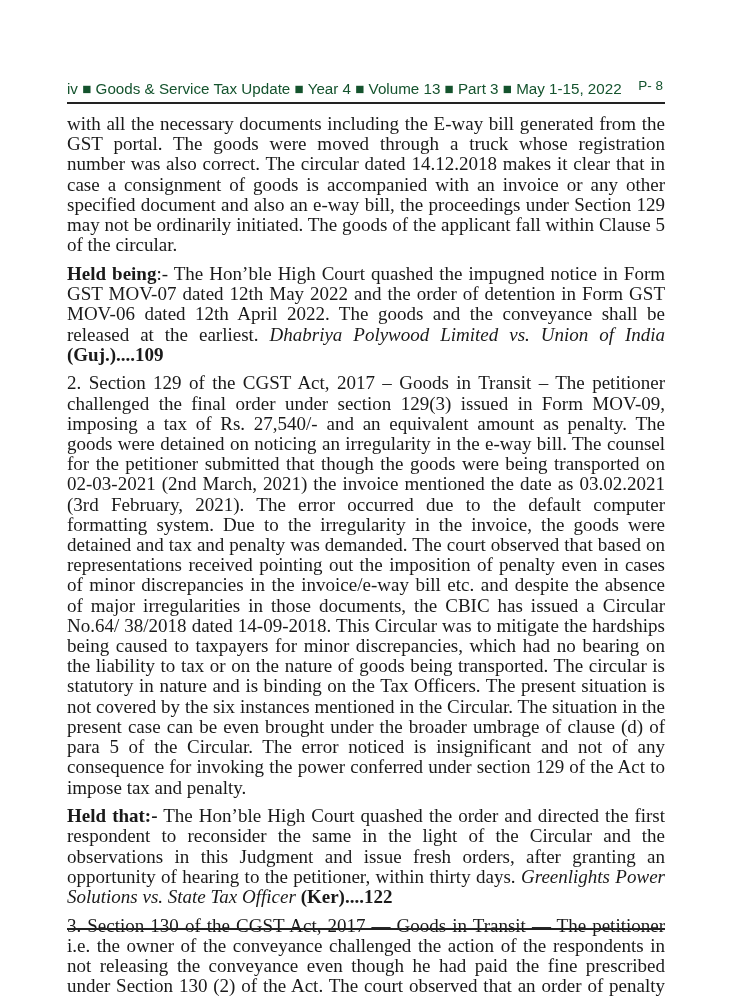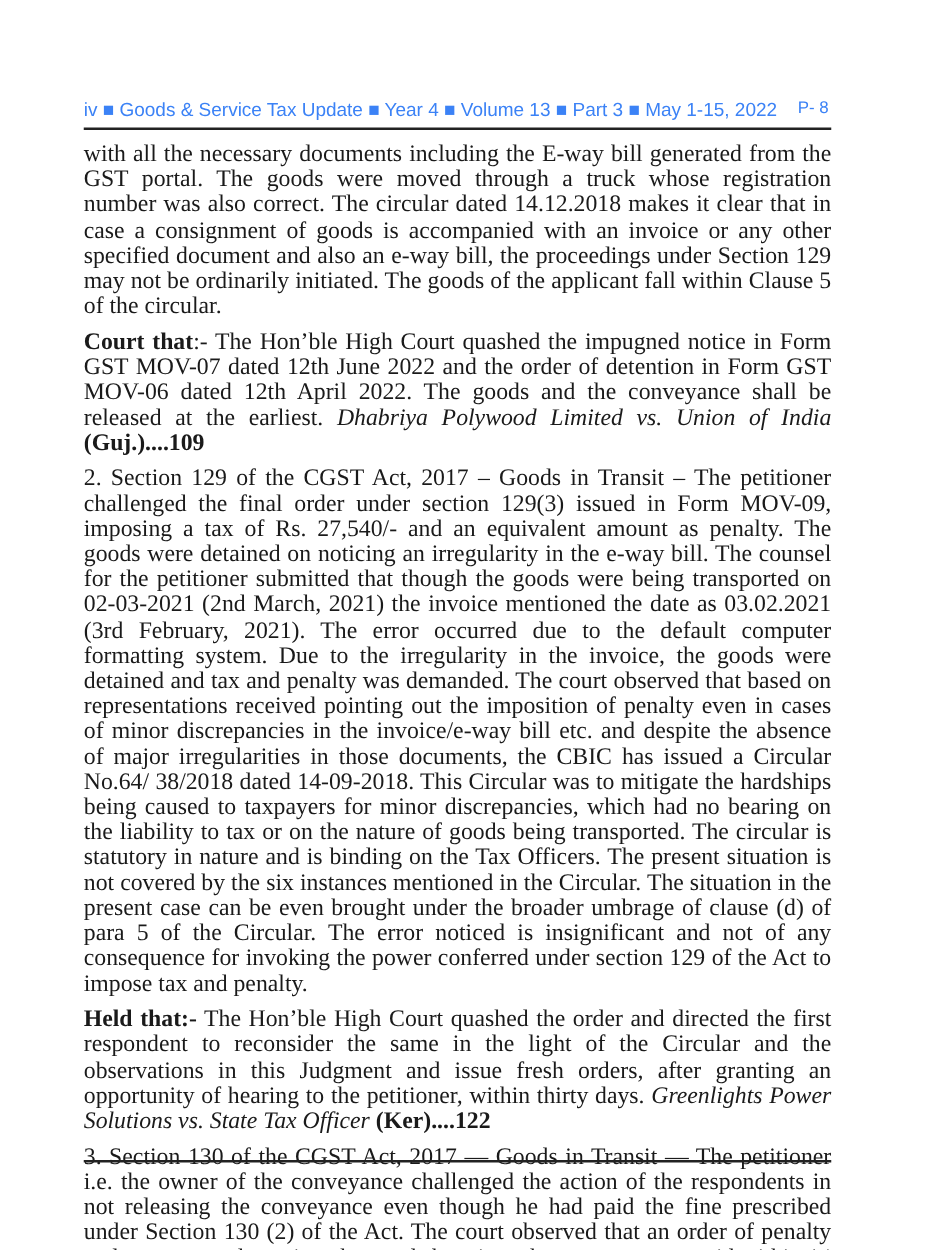--- a/index.html
+++ b/index.html
@@ -1,36 +1,36 @@
 <!DOCTYPE html>
 <html><head>
 <meta charset="utf-8">
 <style>
   html, body { margin:0; padding:0; background:#fff; }
   body { width:750px; height:1000px; position:relative; overflow:hidden; color:#1a1a1a; }
-  .header { position:absolute; left:67px; top:80px; width:598px; height:22px; font-family:"Liberation Sans", sans-serif; font-size:15.2px; color:#3b82f6; }
+  .header { position:absolute; left:67px; top:80px; width:598px; height:22px; font-family:"Liberation Sans", sans-serif; font-size:15.2px; color:#14532d; }
   .header .title { position:absolute; left:0; top:0; white-space:nowrap; }
   .header .pnum { position:absolute; right:2px; top:-2px; font-size:13.5px; }
   .rule-top { position:absolute; left:67px; top:102px; width:598px; height:1.5px; background:#222; }
   .rule-bottom { position:absolute; left:67px; top:928px; width:598px; height:1.5px; background:#222; }
   .content { position:absolute; left:67px; top:114px; width:598px; font-family:"Liberation Serif", serif; font-size:19px; line-height:20.2px; text-align:justify; }
   .content p { margin:0 0 8.5px 0; }
   .b { font-weight:bold; }
   .i { font-style:italic; }
 </style>
 </head>
 <body>
 
 <div class="header">
   <span class="title">iv ■ Goods &amp; Service Tax Update ■ Year 4 ■ Volume 13 ■ Part 3 ■ May 1-15, 2022</span>
   <span class="pnum">P- 8</span>
 </div>
 <div class="rule-top"></div>
 
 <div class="content">
   <p>with all the necessary documents including the E-way bill generated from the GST portal. The goods were moved through a truck whose registration number was also correct. The circular dated 14.12.2018 makes it clear that in case a consignment of goods is accompanied with an invoice or any other specified document and also an e-way bill, the proceedings under Section 129 may not be ordinarily initiated. The goods of the applicant fall within Clause 5 of the circular.</p>
-  <p><span class="b">Court that</span><span>:- The Hon’ble High Court quashed the impugned notice in Form GST MOV-07 dated 12th June 2022 and the order of detention in Form GST MOV-06 dated 12th April 2022. The goods and the conveyance shall be released at the earliest. </span><span class="i">Dhabriya Polywood Limited vs. Union of India</span><span class="b"> (Guj.)....109</span></p>
+  <p><span class="b">Held being</span><span>:- The Hon’ble High Court quashed the impugned notice in Form GST MOV-07 dated 12th May 2022 and the order of detention in Form GST MOV-06 dated 12th April 2022. The goods and the conveyance shall be released at the earliest. </span><span class="i">Dhabriya Polywood Limited vs. Union of India</span><span class="b"> (Guj.)....109</span></p>
   <p>2. Section 129 of the CGST Act, 2017 – Goods in Transit – The petitioner challenged the final order under section 129(3) issued in Form MOV-09, imposing a tax of Rs. 27,540/- and an equivalent amount as penalty. The goods were detained on noticing an irregularity in the e-way bill. The counsel for the petitioner submitted that though the goods were being transported on 02-03-2021 (2nd March, 2021) the invoice mentioned the date as 03.02.2021 (3rd February, 2021). The error occurred due to the default computer formatting system. Due to the irregularity in the invoice, the goods were detained and tax and penalty was demanded. The court observed that based on representations received pointing out the imposition of penalty even in cases of minor discrepancies in the invoice/e-way bill etc. and despite the absence of major irregularities in those documents, the CBIC has issued a Circular No.64/ 38/2018 dated 14-09-2018. This Circular was to mitigate the hardships being caused to taxpayers for minor discrepancies, which had no bearing on the liability to tax or on the nature of goods being transported. The circular is statutory in nature and is binding on the Tax Officers. The present situation is not covered by the six instances mentioned in the Circular. The situation in the present case can be even brought under the broader umbrage of clause (d) of para 5 of the Circular. The error noticed is insignificant and not of any consequence for invoking the power conferred under section 129 of the Act to impose tax and penalty.</p>
   <p><span class="b">Held that:-</span><span> The Hon’ble High Court quashed the order and directed the first respondent to reconsider the same in the light of the Circular and the observations in this Judgment and issue fresh orders, after granting an opportunity of hearing to the petitioner, within thirty days. </span><span class="i">Greenlights Power Solutions vs. State Tax Officer</span><span class="b"> (Ker)....122</span></p>
   <p>3. Section 130 of the CGST Act, 2017 — Goods in Transit — The petitioner i.e. the owner of the conveyance challenged the action of the respondents in not releasing the conveyance even though he had paid the fine prescribed under Section 130 (2) of the Act. The court observed that an order of penalty and tax was made against the goods but since the same was not paid within 14 days proceedings under Section 130 of the Act were initiated. The owner of the goods did not come forward to pay the tax and penalty or the fine in view of the confiscation. However, the petitioner went and paid the fine imposed on the vehicle. The court relied on the judgment titled as M/s Shiv Enterprises Vs. State of Punjab and others, decided on 04.02.2022. The principle of vicarious liability can not be extended indefinitely. In the present</p>
 </div>
 
 <div class="rule-bottom"></div>
 
 </body></html>

